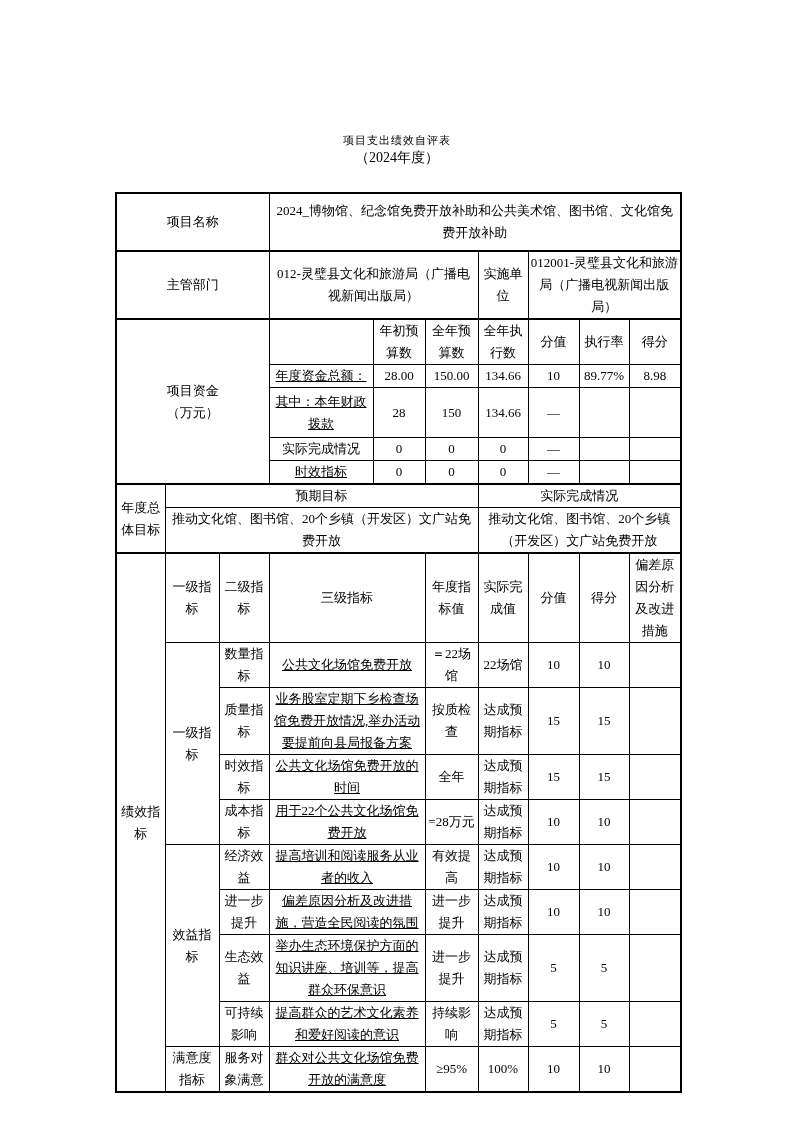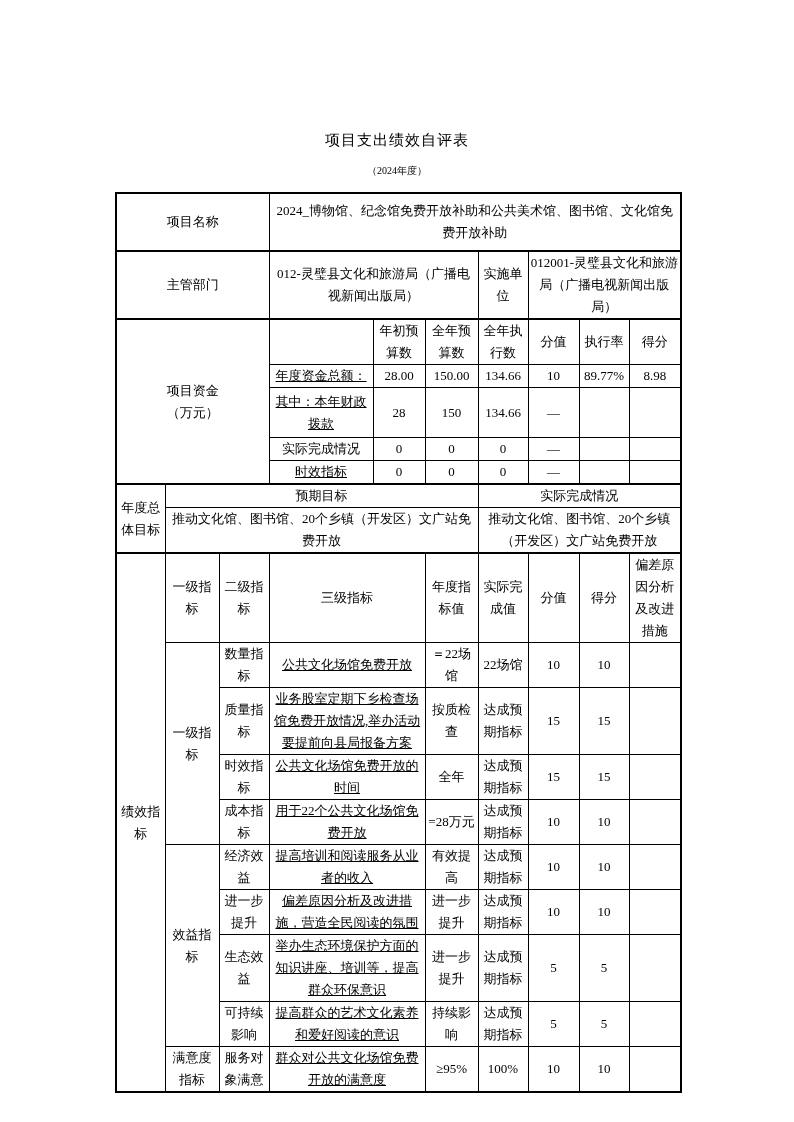--- a/index.html
+++ b/index.html
@@ -5,22 +5,22 @@
   * { margin: 0; padding: 0; box-sizing: border-box; }
   html, body { background: #ffffff; }
   body {
     width: 794px; height: 1122px;
     position: relative;
     font-family: "Liberation Serif", "DejaVu Serif", serif;
     color: #000;
   }
   .page { position: absolute; inset: 0; background: #fff; overflow: hidden; }
   .titles { position: absolute; top: 131px; left: 0; width: 794px; text-align: center; }
-  .doc-title { font-size: 15px; line-height: 18px; letter-spacing: 1px; }
-  .doc-subtitle { font-size: 10px; line-height: 18px; margin-top: 13px; }
+  .doc-title { font-size: 11px; line-height: 18px; letter-spacing: 1px; }
+  .doc-subtitle { font-size: 14px; line-height: 18px; margin-top: 0; }
 
   table.main {
     position: absolute; left: 115px; top: 192px;
     width: 565px;
     border-collapse: collapse; table-layout: fixed;
     border: 2px solid #000;
   }
   table.main td {
     border: 1px solid #000;
     font-size: 13px; line-height: 22px;

